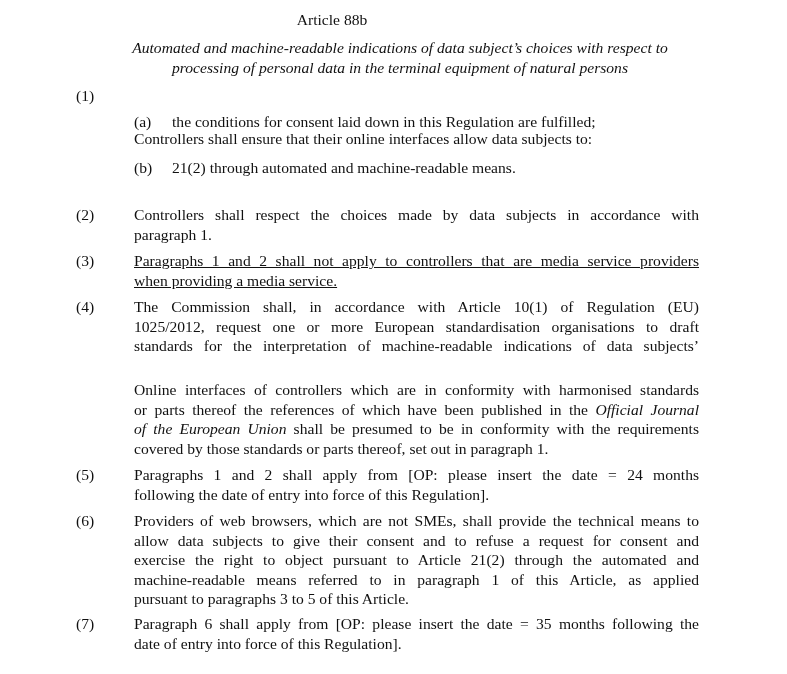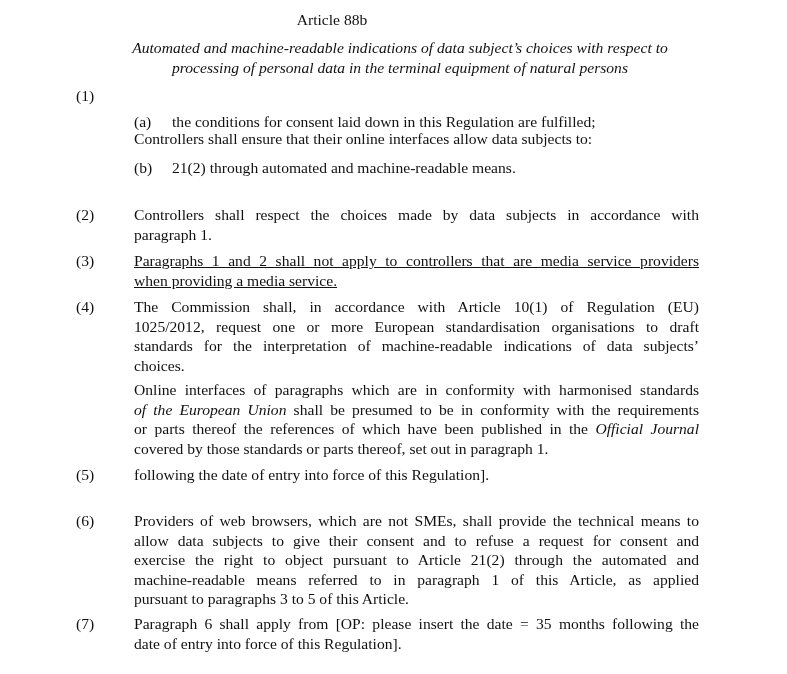--- a/index.html
+++ b/index.html
@@ -69,33 +69,33 @@
       <div>when providing a media service.</div>
     </div>
   </div>
 
   <div class="para" style="top:297px;">
     <span class="num">(4)</span>
     <div class="body" style="top:0;">
       <div class="last-justify">The Commission shall, in accordance with Article 10(1) of Regulation (EU)</div>
       <div class="last-justify">1025/2012, request one or more European standardisation organisations to draft</div>
       <div class="last-justify">standards for the interpretation of machine-readable indications of data subjects’</div>
-      <div>choices.</div>
     </div>
     <div class="body" style="top:83px;">
-      <div class="last-justify">Online interfaces of paragraphs which are in conformity with harmonised standards</div>
+      <div class="last-justify">Online interfaces of controllers which are in conformity with harmonised standards</div>
+      <div class="last-justify"><span>or parts thereof the references of which have been published in the </span><i>Official Journal</i></div>
       <div class="last-justify"><i>of the European Union</i><span> shall be presumed to be in conformity with the requirements</span></div>
-      <div class="last-justify"><span>or parts thereof the references of which have been published in the </span><i>Official Journal</i></div>
       <div>covered by those standards or parts thereof, set out in paragraph 1.</div>
     </div>
   </div>
 
   <div class="para" style="top:465px;">
     <span class="num">(5)</span>
     <div class="body" style="top:0;">
+      <div class="last-justify">Paragraphs 1 and 2 shall apply from [OP: please insert the date = 24 months</div>
       <div>following the date of entry into force of this Regulation].</div>
     </div>
   </div>
 
   <div class="para" style="top:511px;">
     <span class="num">(6)</span>
     <div class="body" style="top:0;">
       <div class="last-justify">Providers of web browsers, which are not SMEs, shall provide the technical means to</div>
       <div class="last-justify">allow data subjects to give their consent and to refuse a request for consent and</div>
       <div class="last-justify">exercise the right to object pursuant to Article 21(2) through the automated and</div>

